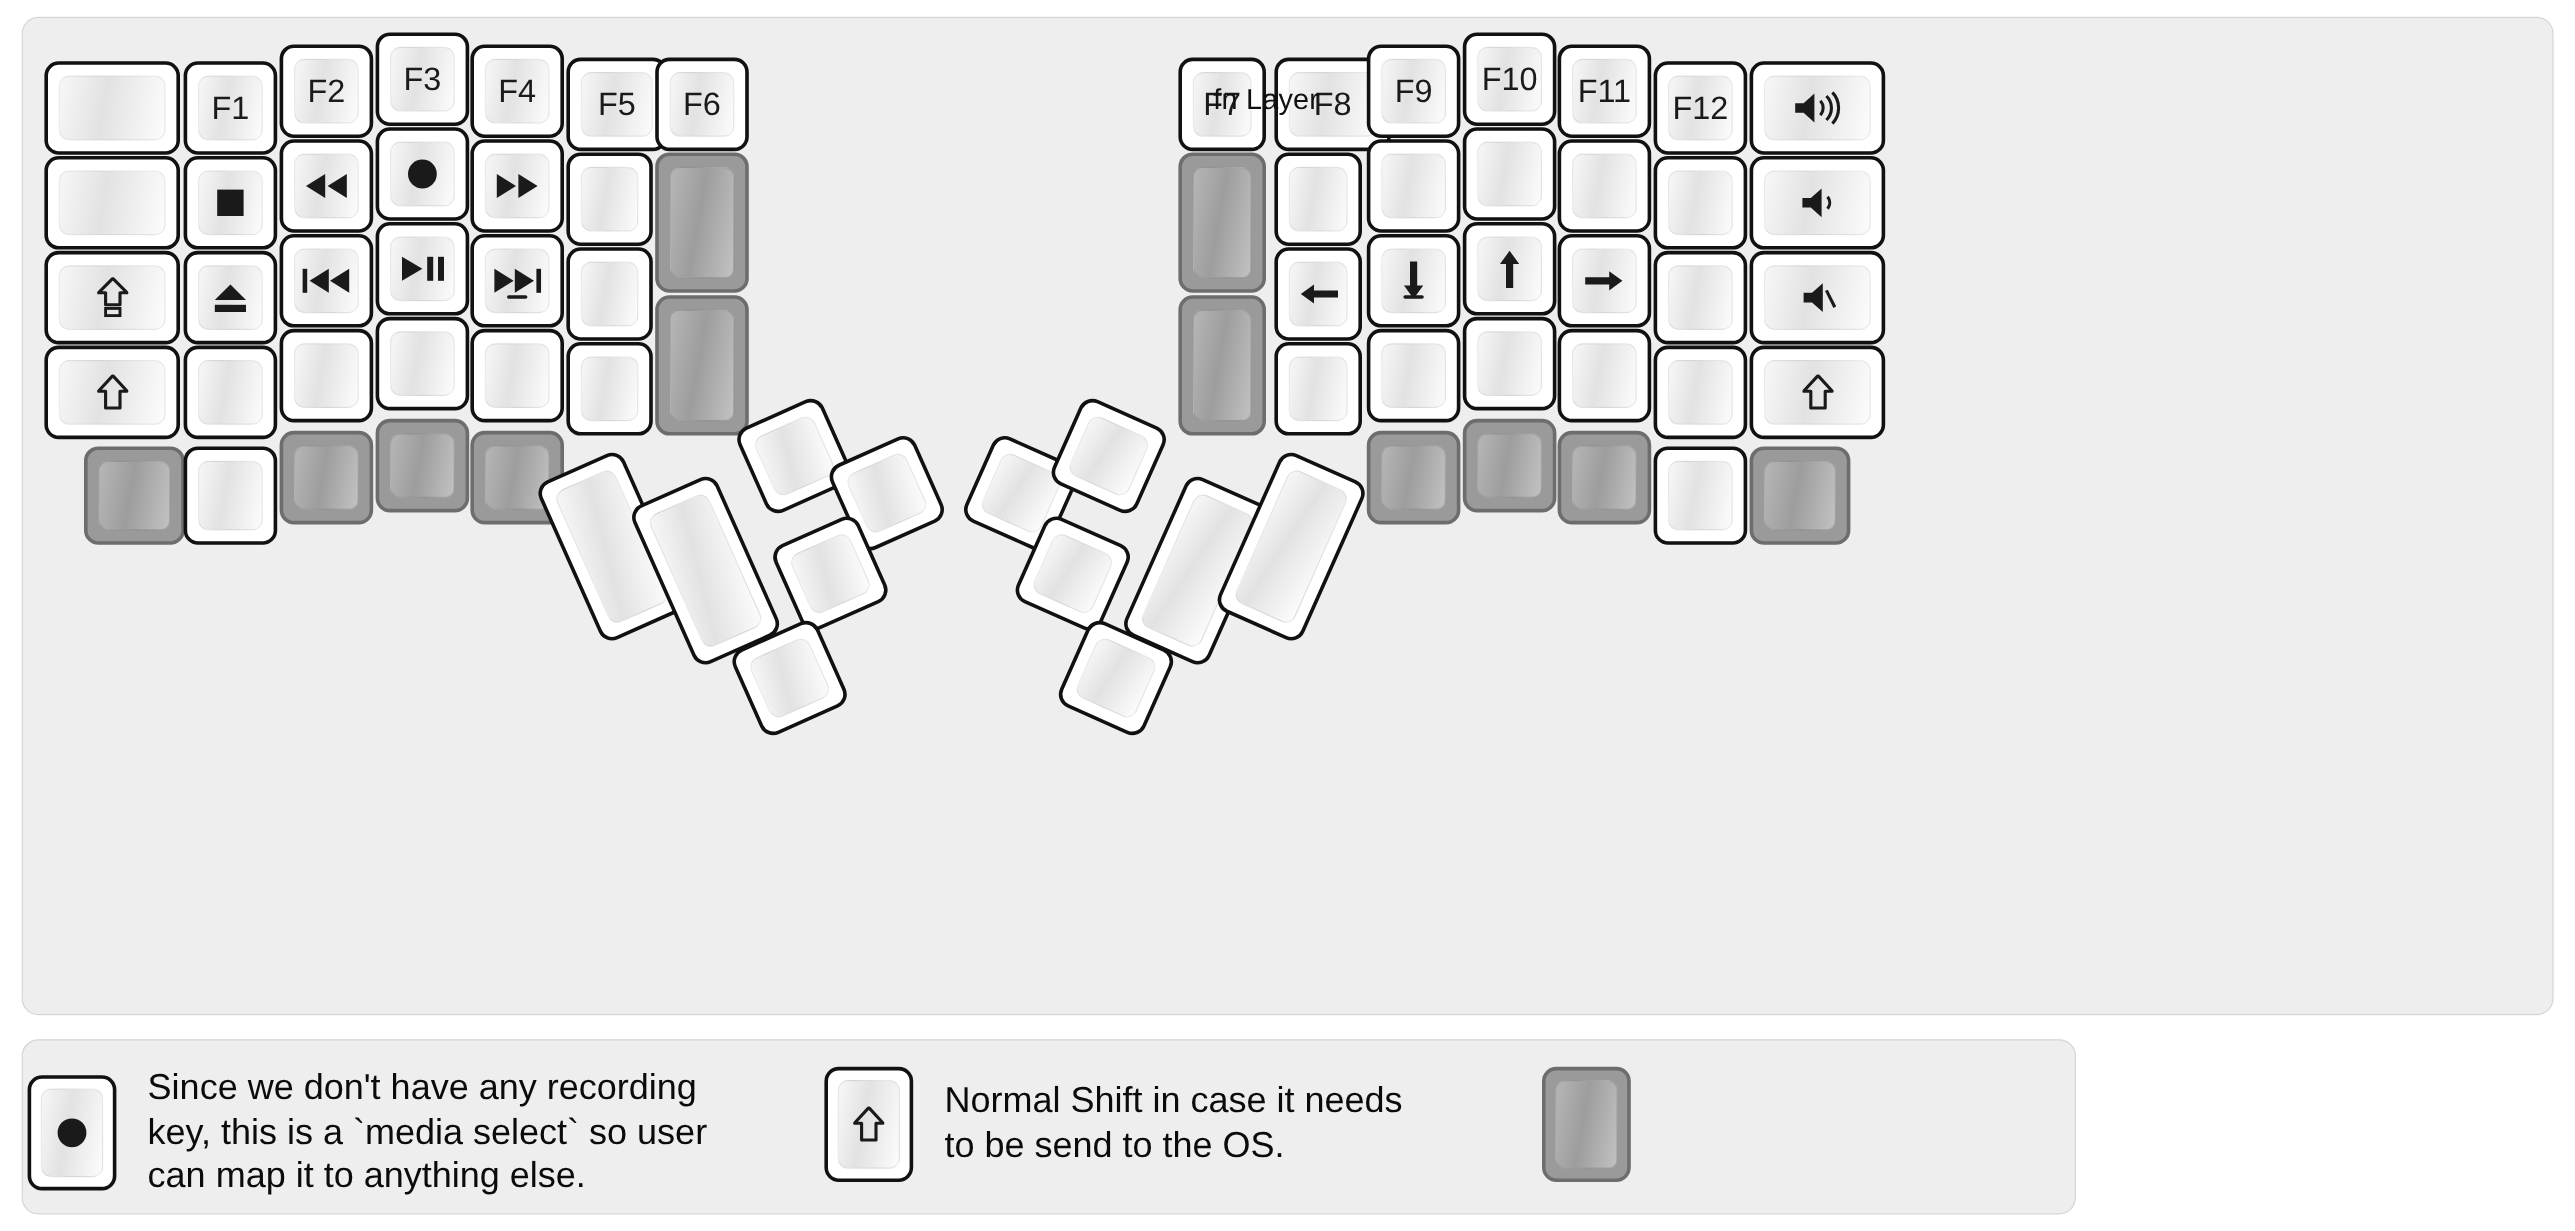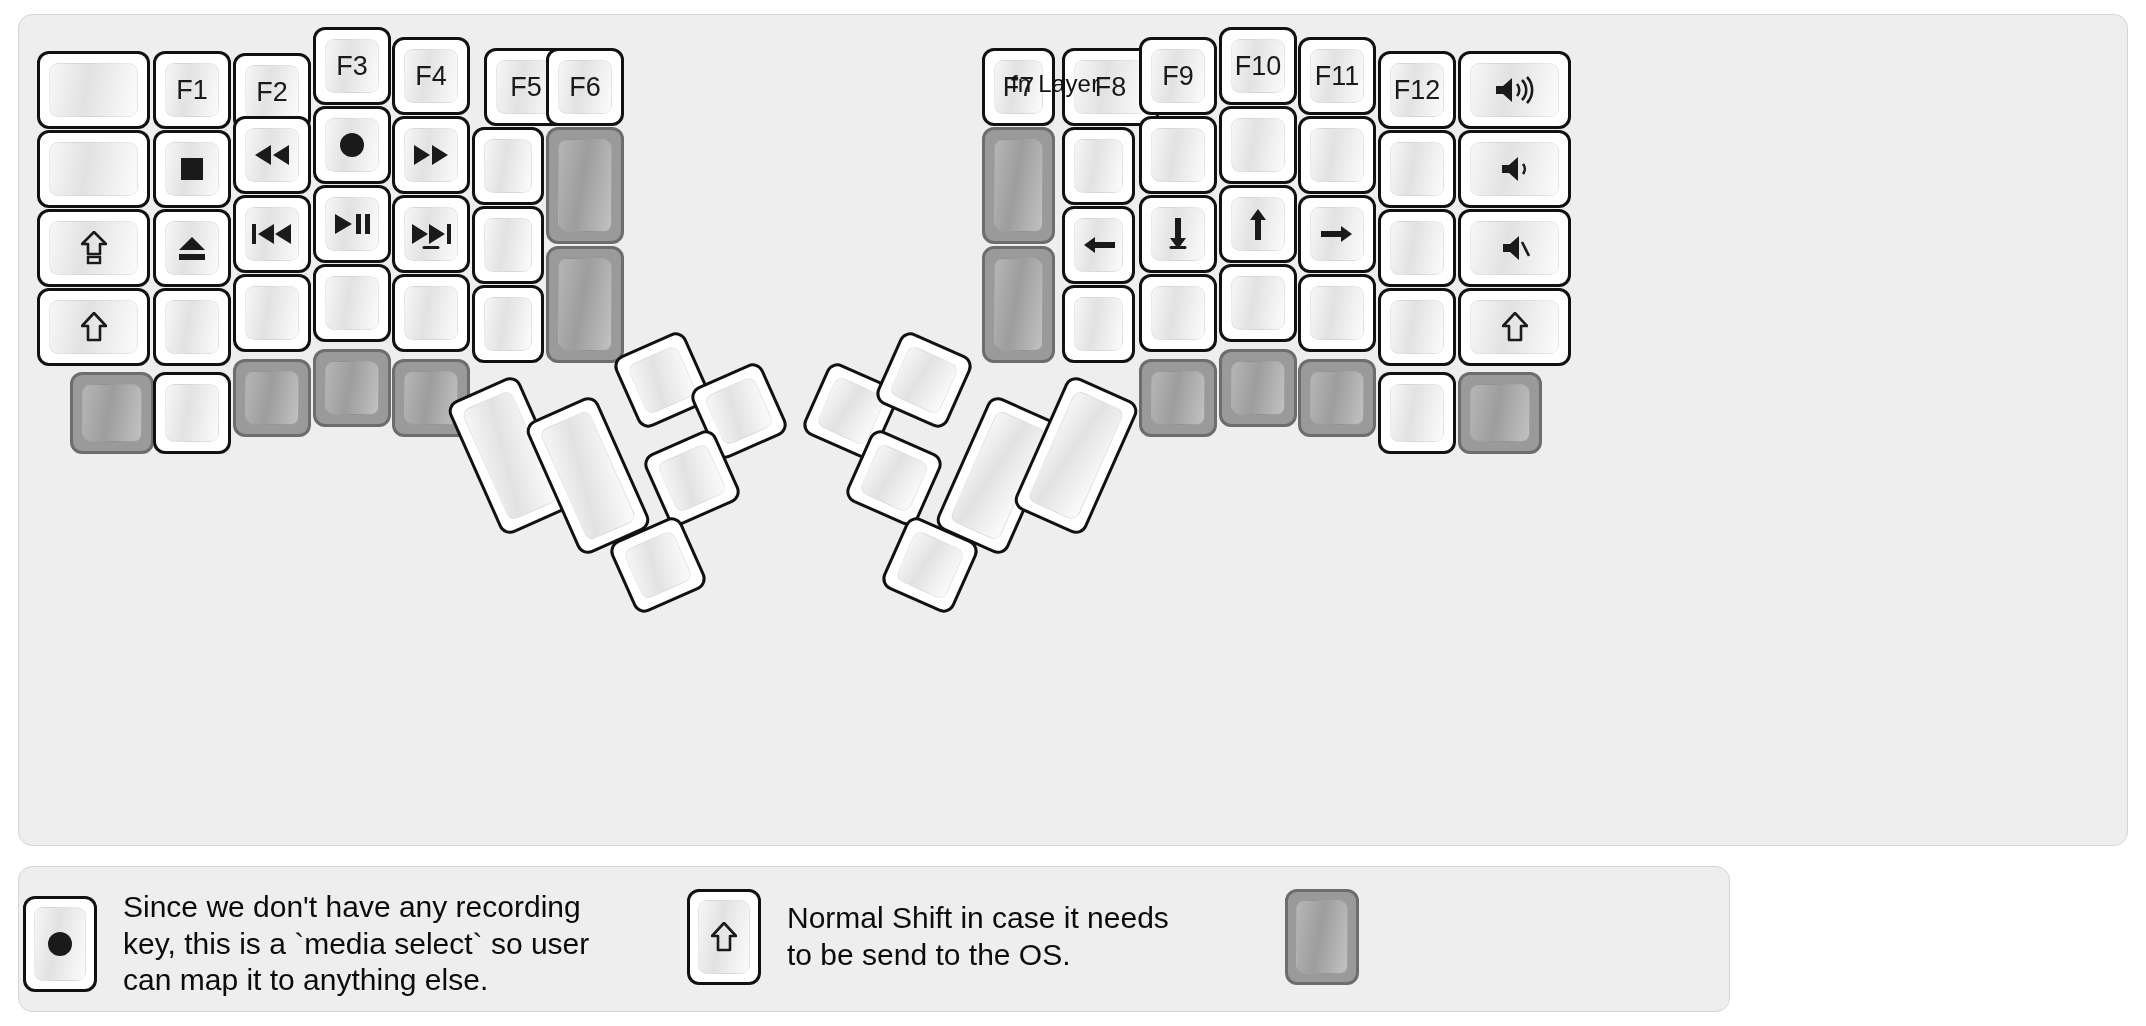--- a/index.html
+++ b/index.html
@@ -176,21 +176,21 @@
                 </svg>
               </span>
             </div>
           </div>
           <div class="key" style="left: 134px; top: 273px; width: 78px; height: 78px;">
             <div class="cap"></div>
           </div>
           <div class="key" style="left: 134px; top: 357px; width: 78px; height: 82px;">
             <div class="cap"></div>
           </div>
-          <div class="key" style="left: 214px; top: 22px; width: 78px; height: 78px; margin-top: 16px;">
+          <div class="key" style="left: 214px; top: 22px; width: 78px; height: 78px;">
             <div class="cap">
               <span class="lbl">F2</span>
             </div>
           </div>
           <div class="key" style="left: 214px; top: 101px; width: 78px; height: 78px;">
             <div class="cap">
               <span style="display: flex;">
                 <svg width="36" height="24" viewBox="0 0 36 24" xmlns="http://www.w3.org/2000/svg" fill="#1a1a1a">
                   <polygon points="17,2 17,22 1,12"></polygon>
                   <polygon points="35,2 35,22 19,12"></polygon>
@@ -272,21 +272,21 @@
               </span>
               <span class="homing"></span>
             </div>
           </div>
           <div class="key" style="left: 373px; top: 259px; width: 78px; height: 78px;">
             <div class="cap"></div>
           </div>
           <div class="key trns" style="left: 373px; top: 344px; width: 78px; height: 78px;">
             <div class="cap"></div>
           </div>
-          <div class="key" style="left: 453px; top: 33px; width: 84px; height: 78px; margin-left: 12px;">
+          <div class="key" style="left: 453px; top: 33px; width: 84px; height: 78px;">
             <div class="cap">
               <span class="lbl">F5</span>
             </div>
           </div>
           <div class="key" style="left: 453px; top: 112px; width: 72px; height: 78px;">
             <div class="cap"></div>
           </div>
           <div class="key" style="left: 453px; top: 191px; width: 72px; height: 78px;">
             <div class="cap"></div>
           </div>

